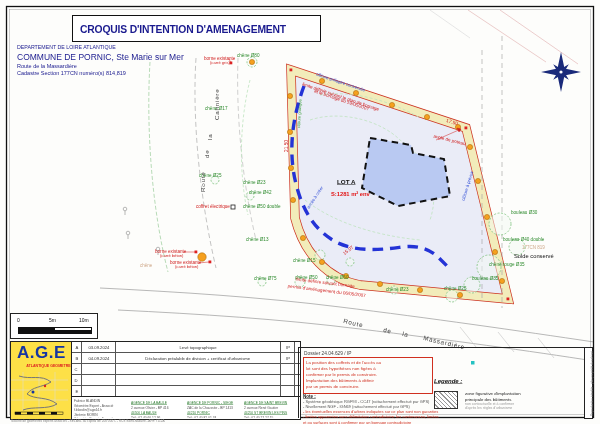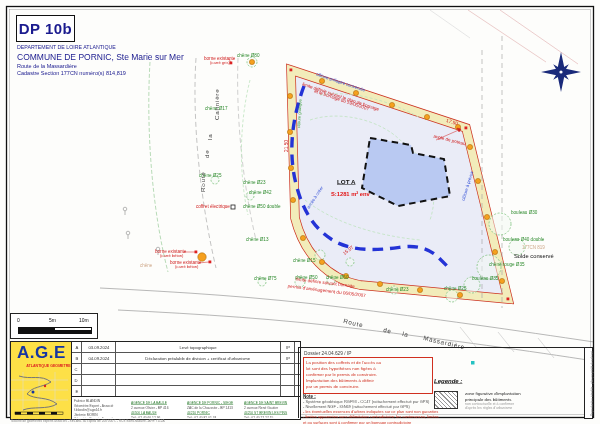--- a/index.html
+++ b/index.html
@@ -251,22 +251,22 @@
       <span class="ml road" style="left: 214px; top: 120px; transform: rotate(-90deg) scale(0.5);">Calinière</span>
       <span class="ml road" style="left: 207px; top: 140px; transform: rotate(-90deg) scale(0.5);">la</span>
       <span class="ml road" style="left: 204px; top: 158px; transform: rotate(-90deg) scale(0.5);">de</span>
       <span class="ml road" style="left: 200px; top: 192px; transform: rotate(-90deg) scale(0.5);">Route</span>
       <span class="ml road" style="left: 344px; top: 318px; transform: rotate(13deg) scale(0.5);">Route</span>
       <span class="ml road" style="left: 384px; top: 327px; transform: rotate(13deg) scale(0.5);">de</span>
       <span class="ml road" style="left: 403px; top: 331px; transform: rotate(13deg) scale(0.5);">la</span>
       <span class="ml road" style="left: 424px; top: 335px; transform: rotate(13deg) scale(0.5);">Massardière</span>
     </div>
 
-  <div class="doc-code-box">
-    <span class="doc-code">DP 10b</span>
+  <div class="doc-title-box">
+    <span class="doc-title">CROQUIS D'INTENTION D'AMENAGEMENT</span>
   </div>
   <div class="addr">
     <div class="l1">DEPARTEMENT DE LOIRE ATLANTIQUE</div>
     <div class="l2">COMMUNE DE PORNIC, Ste Marie sur Mer</div>
     <div class="l3">Route de la Massardière</div>
     <div class="l4">Cadastre Section 177CN numéro(s) 814,819</div>
   </div>
   <div class="scale-note">
     <div>Echelle 1/250e</div>
     <div>Dressé le : 04-09-2024</div>

